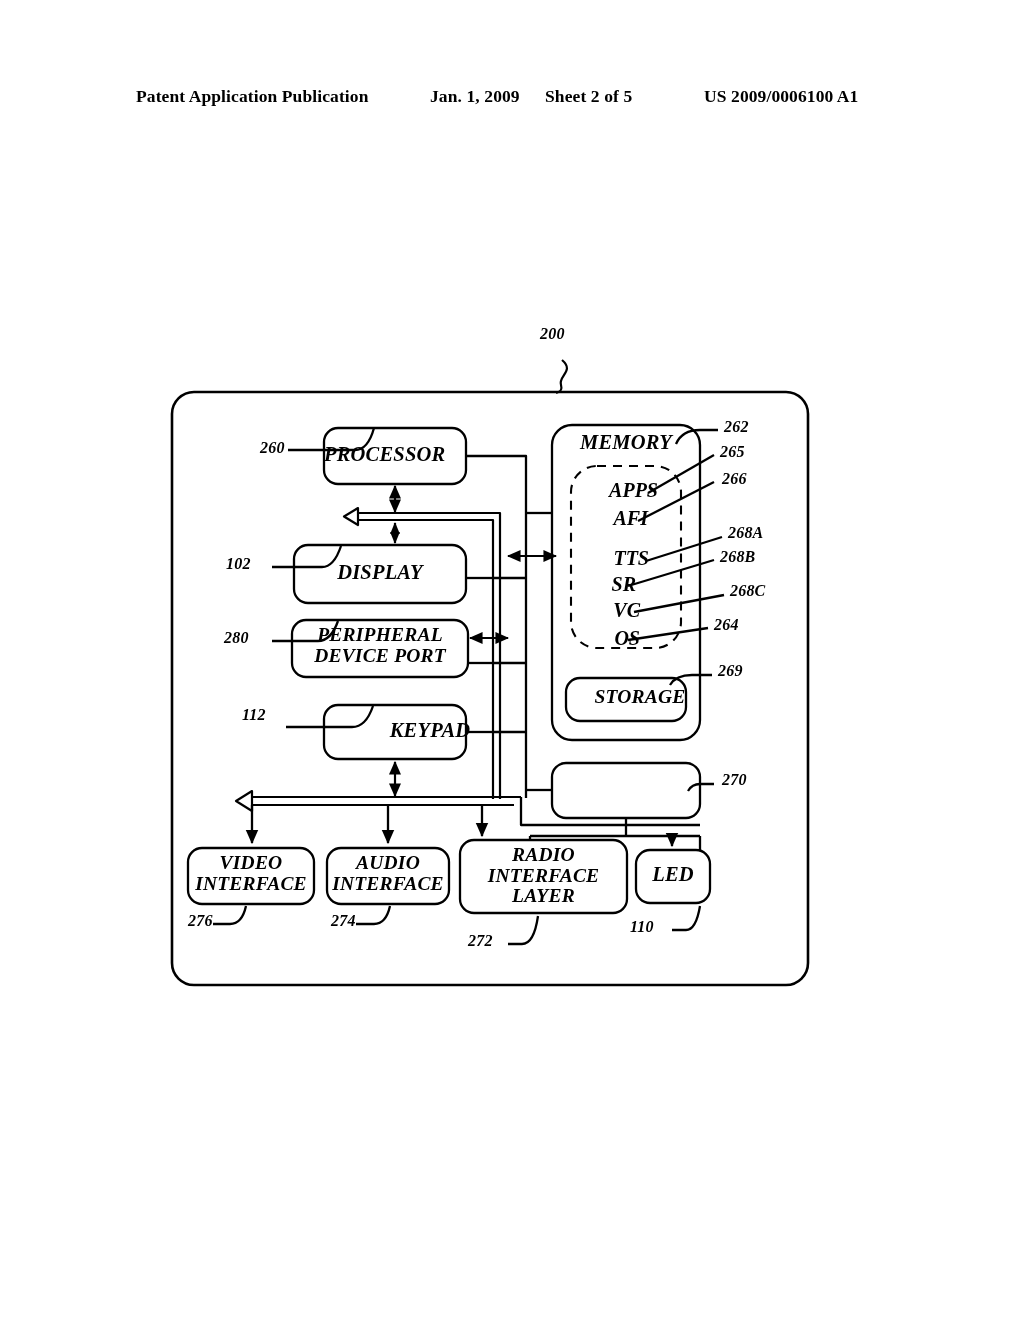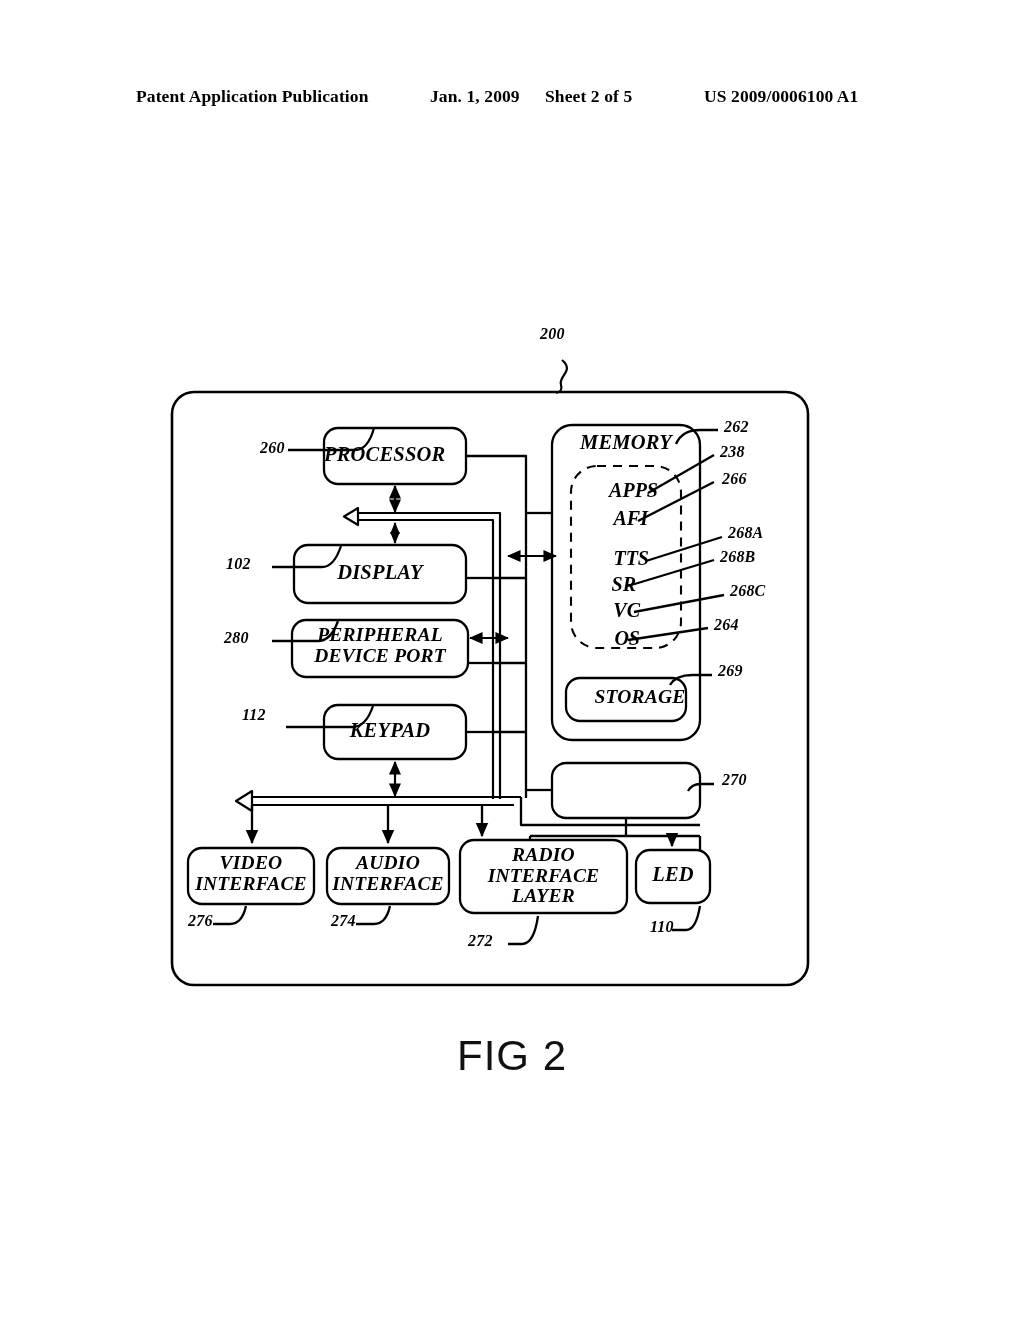--- a/index.html
+++ b/index.html
@@ -212,21 +212,21 @@
     </g>
   </svg>
 
   <div class="lbl block-label" style="left:324px; top:444px; width:115px;">PROCESSOR</div>
 
   <div class="lbl block-label" style="left:294px; top:562px; width:172px;">DISPLAY</div>
 
   <div class="lbl block-label small" style="left:292px; top:625px; width:176px;">PERIPHERAL
 DEVICE PORT</div>
 
-  <div class="lbl block-label" style="left:324px; top:720px; width:132px;">KEYPAD</div>
+  <div class="lbl block-label" style="left:324px; top:720px; width:132px;padding-left:40px;">KEYPAD</div>
 
   <div class="lbl block-label" style="left:552px; top:432px; width:148px;">MEMORY</div>
 
   <div class="lbl block-label small" style="left:580px; top:687px; width:120px;">STORAGE</div>
 
 
   <div class="lbl block-label small" style="left:188px; top:853px; width:126px;">VIDEO
 INTERFACE</div>
 
   <div class="lbl block-label small" style="left:327px; top:853px; width:122px;">AUDIO
@@ -246,28 +246,27 @@
   <div class="lbl mod-label" style="left:576px; top:628px; width:64px;">OS</div>
 
   <div class="lbl refnum" style="left:540px; top:326px;">200</div>
 
   <div class="lbl refnum" style="left:240px; top:440px;margin-left:20px;">260</div>
   <div class="lbl refnum" style="left:226px; top:556px;">102</div>
   <div class="lbl refnum" style="left:224px; top:630px;">280</div>
   <div class="lbl refnum" style="left:242px; top:707px;">112</div>
 
   <div class="lbl refnum" style="left:724px; top:419px;">262</div>
-  <div class="lbl refnum" style="left:720px; top:444px;">238</div>
+  <div class="lbl refnum" style="left:720px; top:444px;">265</div>
   <div class="lbl refnum" style="left:722px; top:471px;">266</div>
   <div class="lbl refnum" style="left:728px; top:525px;">268A</div>
   <div class="lbl refnum" style="left:720px; top:549px;">268B</div>
   <div class="lbl refnum" style="left:730px; top:583px;">268C</div>
   <div class="lbl refnum" style="left:714px; top:617px;">264</div>
   <div class="lbl refnum" style="left:718px; top:663px;">269</div>
   <div class="lbl refnum" style="left:722px; top:772px;">270</div>
 
   <div class="lbl refnum" style="left:188px; top:913px;">276</div>
   <div class="lbl refnum" style="left:331px; top:913px;">274</div>
   <div class="lbl refnum" style="left:468px; top:933px;">272</div>
-  <div class="lbl refnum" style="left:650px; top:919px;">110</div>
-
-  <div class="fig-caption">FIG 2</div>
+  <div class="lbl refnum" style="left:630px; top:919px;">110</div>
+
 </div>
 
 </body></html>

